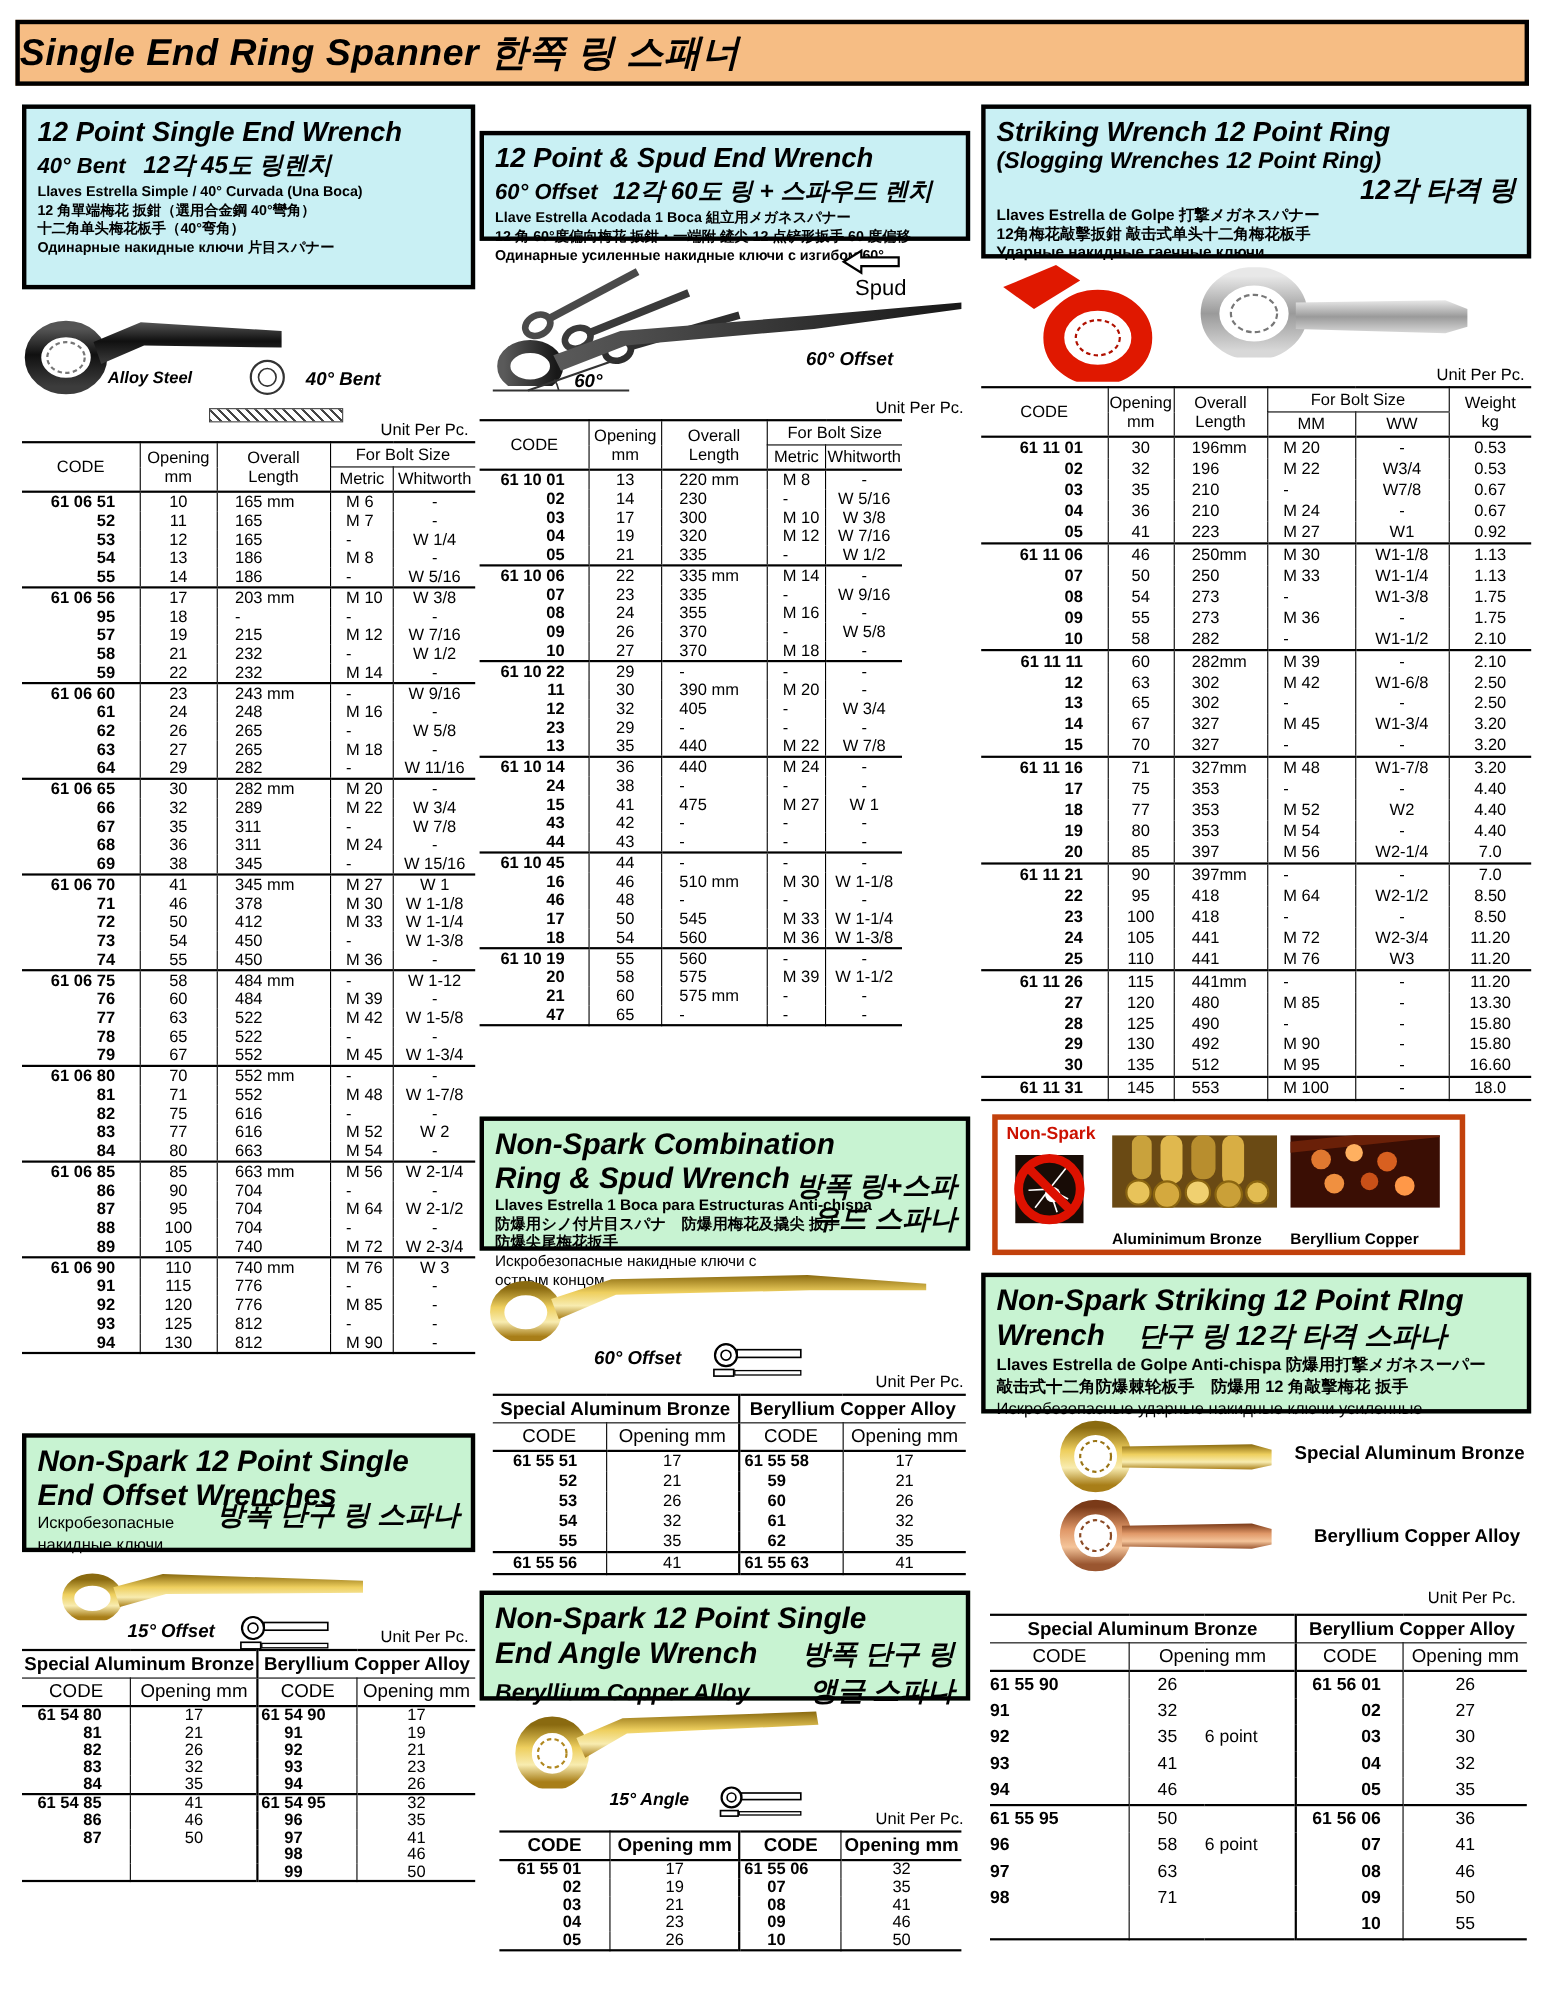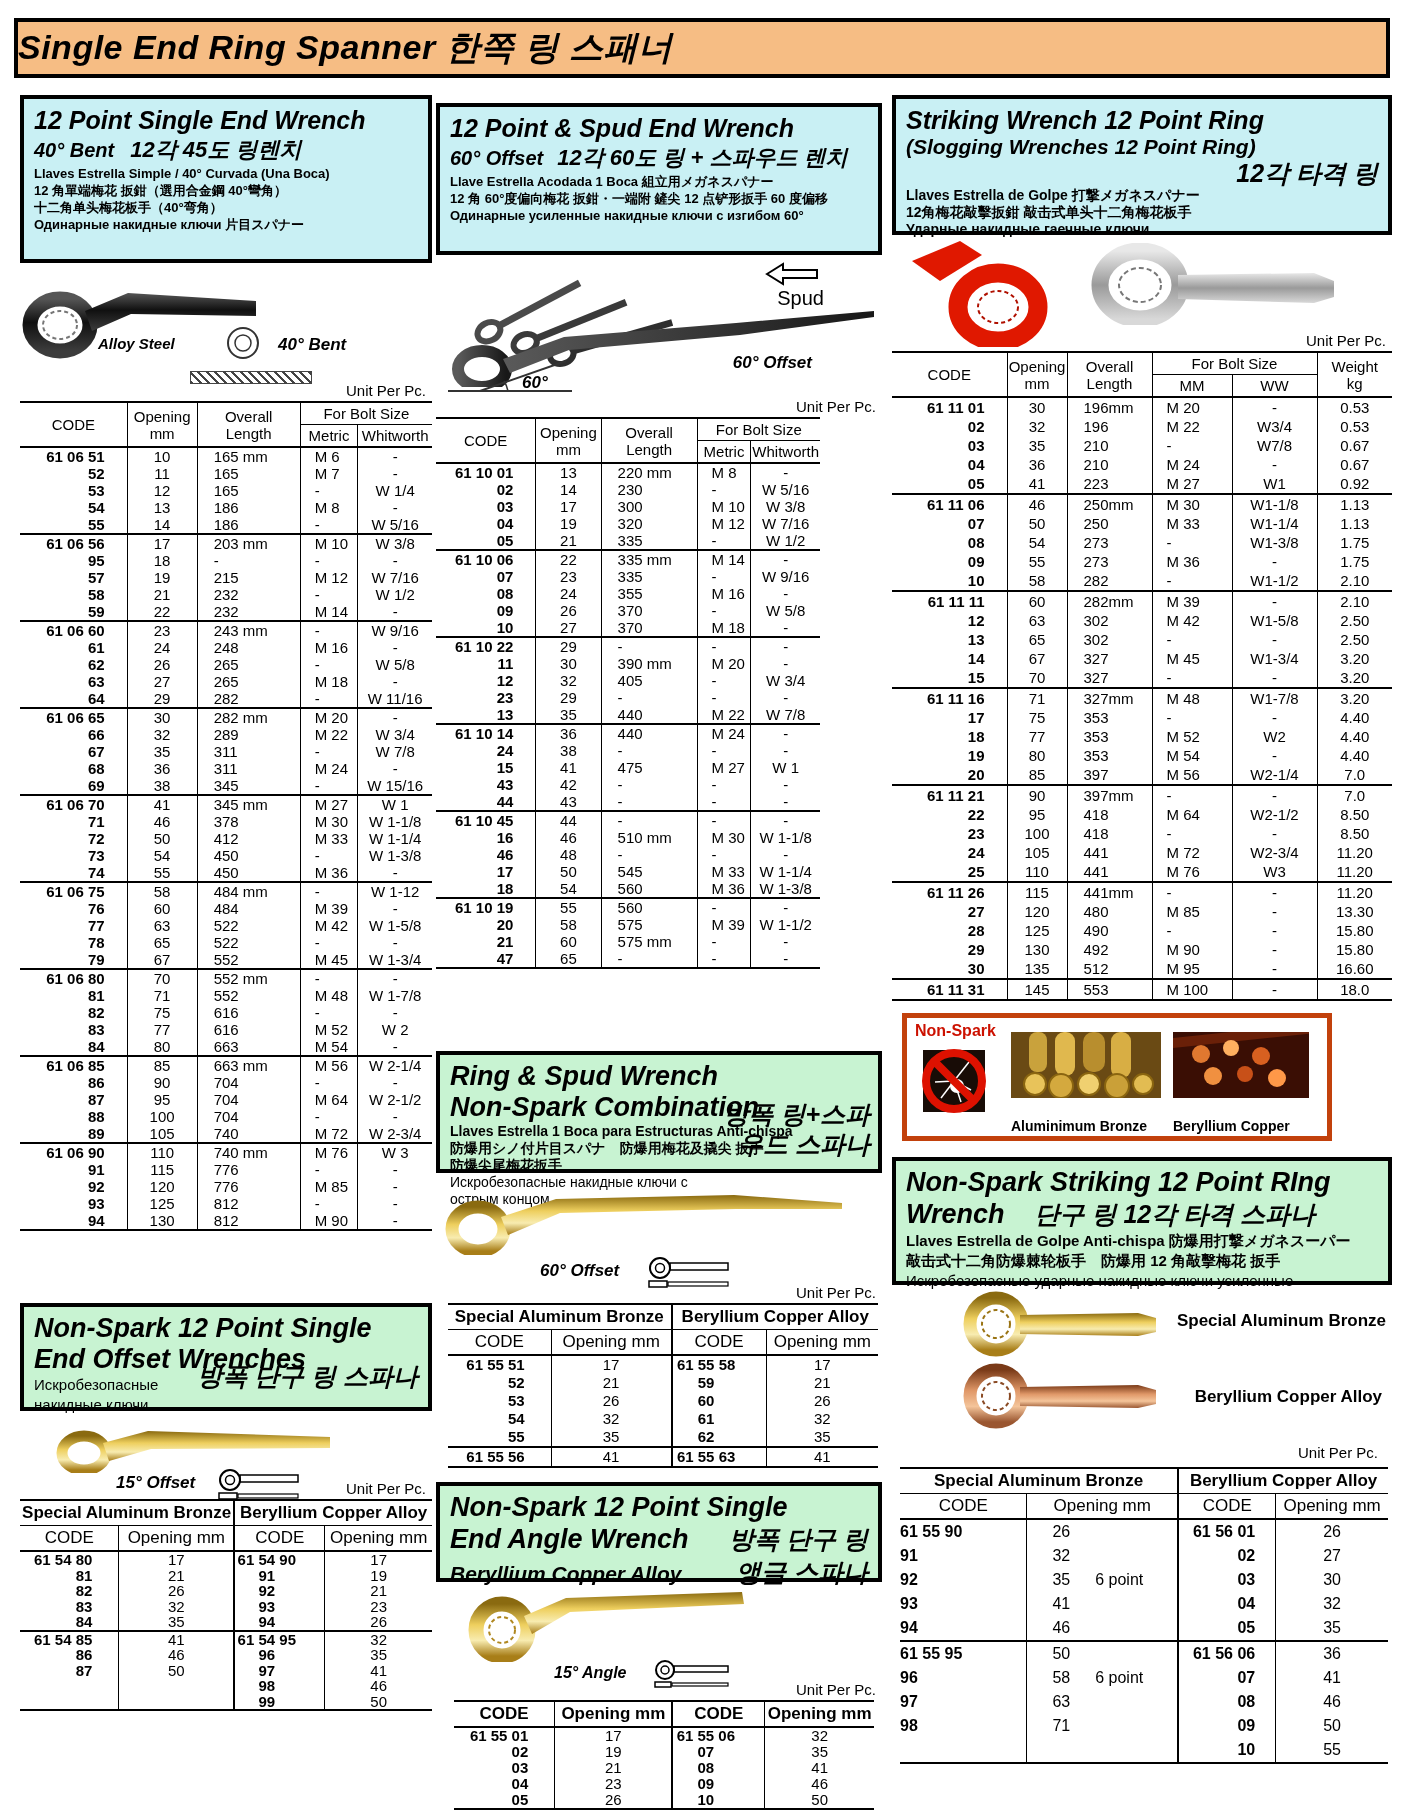--- a/index.html
+++ b/index.html
@@ -567,21 +567,21 @@
             <td></td>
             <td>99</td>
             <td>50</td>
           </tr>
         </tbody>
     </table>
   </div>
 
   <div class="col" id="col2">
 
-    <div class="infobox cyan" style="margin-top:8px;height:152px;">
+    <div class="infobox cyan" style="margin-top:24px;height:100px;">
       <div class="t1">12 Point &amp; Spud End Wrench</div>
       <div style="display:flex;align-items:baseline;gap:14px;">
         <span class="sub">60° Offset</span>
         <span class="subkr">12각 60도 링 + 스파우드 렌치</span>
       </div>
       <div class="small">Llave Estrella Acodada 1 Boca  組立用メガネスパナー</div>
       <div class="small">12 角 60°度偏向梅花 扳鉗・一端附 鏟尖  12 点铲形扳手 60 度偏移</div>
       <div class="small">Одинарные усиленные накидные ключи с изгибом 60°</div>
     </div>
 
@@ -845,22 +845,22 @@
             <td>47</td>
             <td>65</td>
             <td>-</td>
             <td>-</td>
             <td>-</td>
           </tr>
         </tbody>
     </table>
 
     <div class="infobox green" style="margin-top:82px;height:122px;position:relative;">
+      <div class="t1b">Non-Spark Combination</div>
       <div class="t1b">Ring &amp; Spud Wrench</div>
-      <div class="t1b">Non-Spark Combination</div>
       <div class="small" style="font-size:14px;">Llaves Estrella 1 Boca para Estructuras Anti-chispa</div>
       <div class="small" style="font-size:14px;">防爆用シノ付片目スパナ　防爆用梅花及撬尖 扳手</div>
       <div class="small" style="font-size:14px;">防爆尖尾梅花扳手</div>
       <div class="small" style="font-size:14px;width:240px;font-weight:normal;">Искробезопасные накидные ключи с острым концом</div>
       <span class="krbig" style="position:absolute;right:8px;bottom:10px;text-align:right;width:170px;line-height:30px;">방폭 링+스파우드 스파나</span>
     </div>
 
     <div class="imgblk" style="height:130px;">
       <svg width="400" height="70" viewBox="0 0 400 70" style="position:absolute;left:8px;top:12px;">
         <defs>
@@ -1175,21 +1175,21 @@
             <td>282mm</td>
             <td>M 39</td>
             <td>-</td>
             <td>2.10</td>
           </tr>
           <tr>
             <td>12</td>
             <td>63</td>
             <td>302</td>
             <td>M 42</td>
-            <td>W1-5/8</td>
+            <td>W1-6/8</td>
             <td>2.50</td>
           </tr>
           <tr>
             <td>13</td>
             <td>65</td>
             <td>302</td>
             <td>-</td>
             <td>-</td>
             <td>2.50</td>
           </tr>

